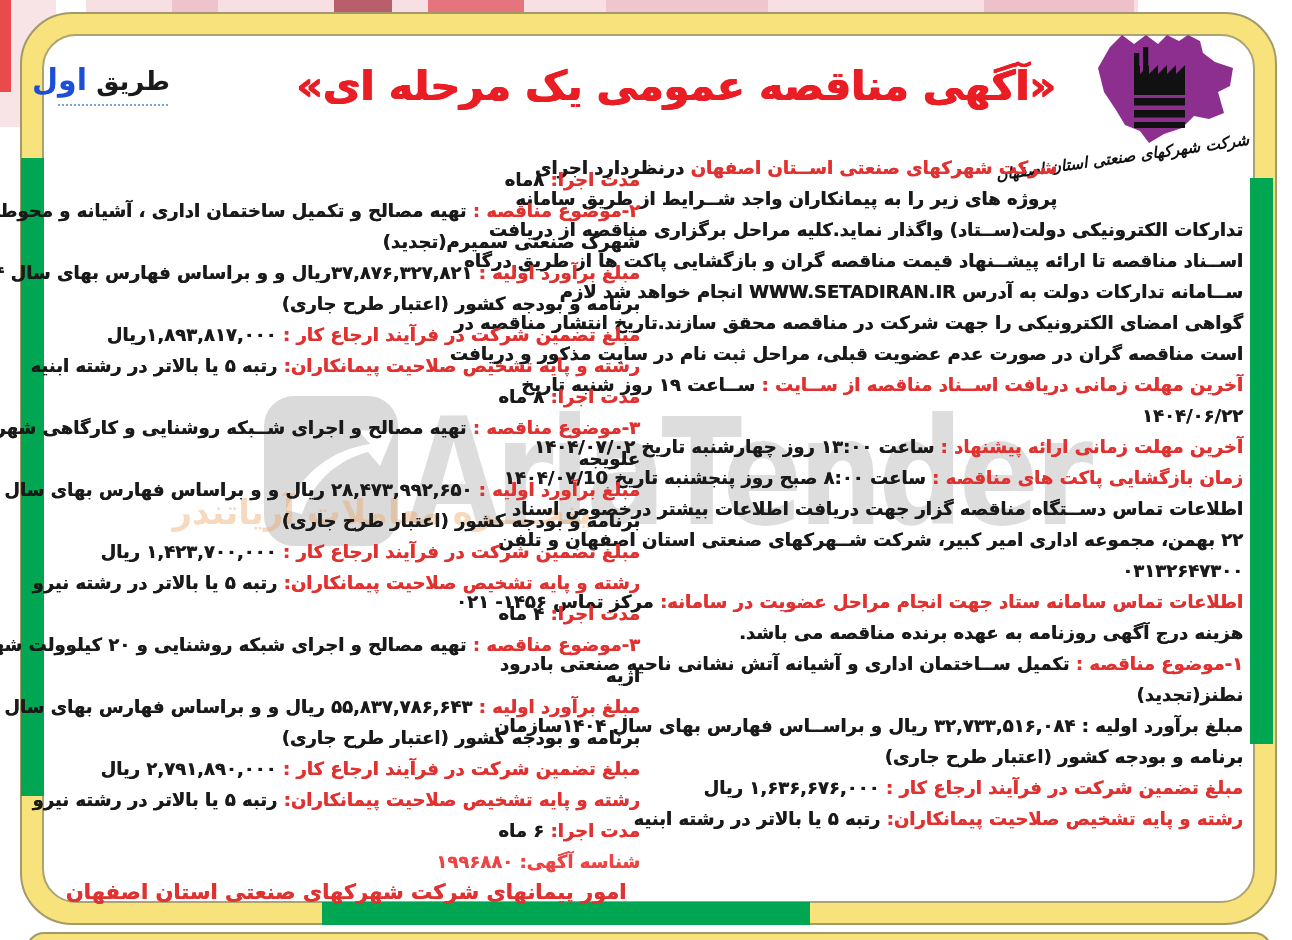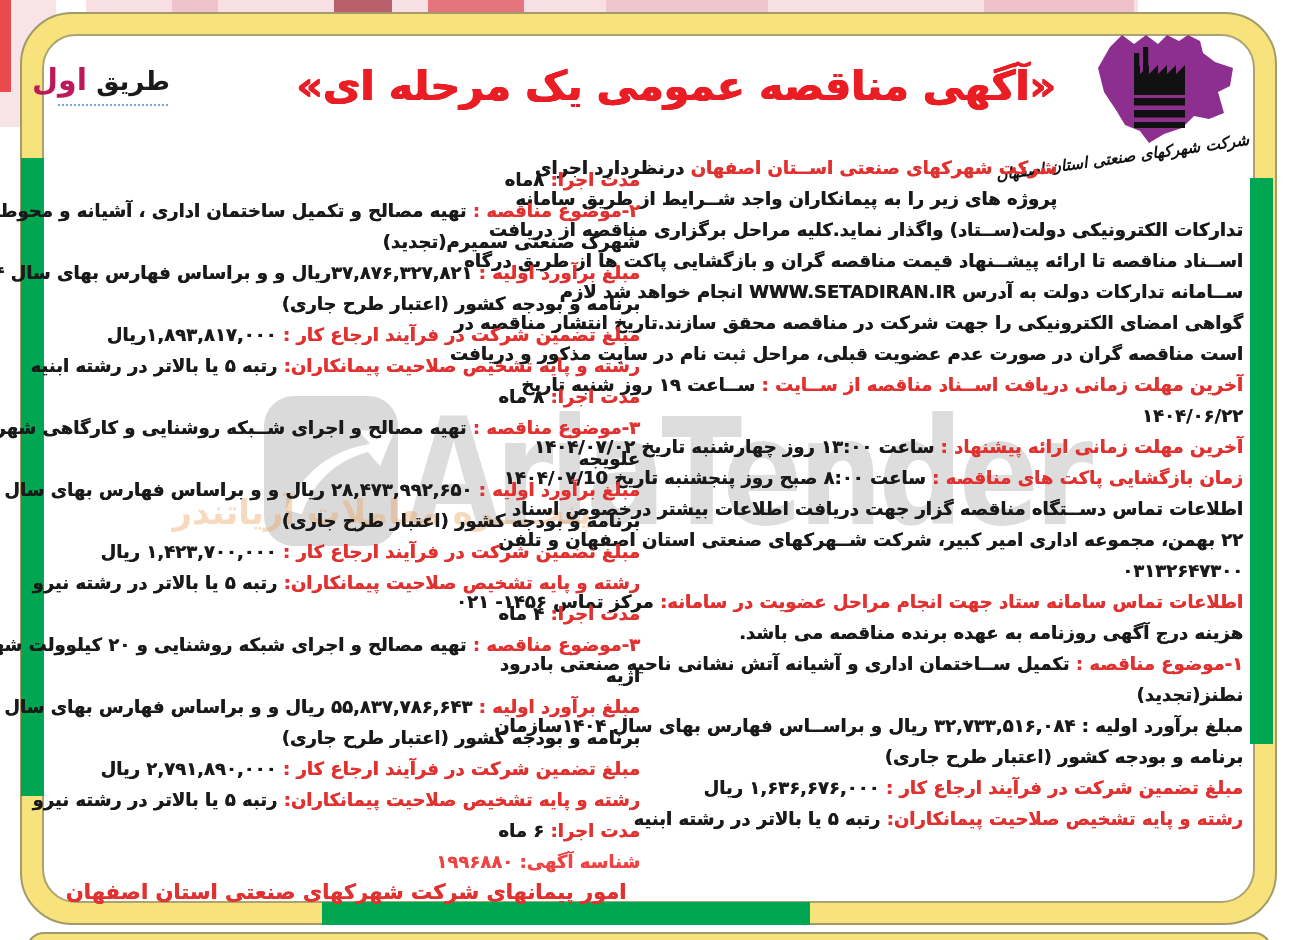--- a/index.html
+++ b/index.html
@@ -41,21 +41,21 @@
   .wm-latin{left:408px;top:386px;font-size:118px;font-weight:bold;color:#dadada;
             letter-spacing:-4px;transform:scaleY(1.25);transform-origin:top left;
             opacity:.9;direction:ltr;white-space:nowrap;}
   .wm-fa{left:20px;top:492px;width:724px;text-align:center;font-size:34px;
          font-weight:bold;color:#eaa25e;opacity:.4;letter-spacing:4px;}
 
   
   .badge{left:58px;top:62px;width:112px;font-size:26px;font-weight:bold;
          text-align:center;z-index:4;white-space:nowrap;}
   .badge .w1{color:#1a1a1a;}
-  .badge .w2{color:#be185d;font-size:30px;}
+  .badge .w2{color:#1d4ed8;font-size:30px;}
   .badge-line{left:58px;top:104px;width:110px;border-top:2px dotted #7aa7d8;z-index:4;}
   .title{left:340px;top:62px;width:716px;text-align:center;font-size:41px;
          font-weight:bold;color:#ea1d25;z-index:4;white-space:nowrap;
          text-shadow:.7px 0 0 currentColor,-.7px 0 0 currentColor;}
   .logo{left:1088px;top:26px;z-index:4;}
   .logo-caption{left:1032px;top:146px;width:218px;font-size:15.5px;font-weight:bold;
          font-style:italic;color:#111;text-align:center;transform:rotate(-8deg);
          z-index:4;white-space:nowrap;}
 
   

